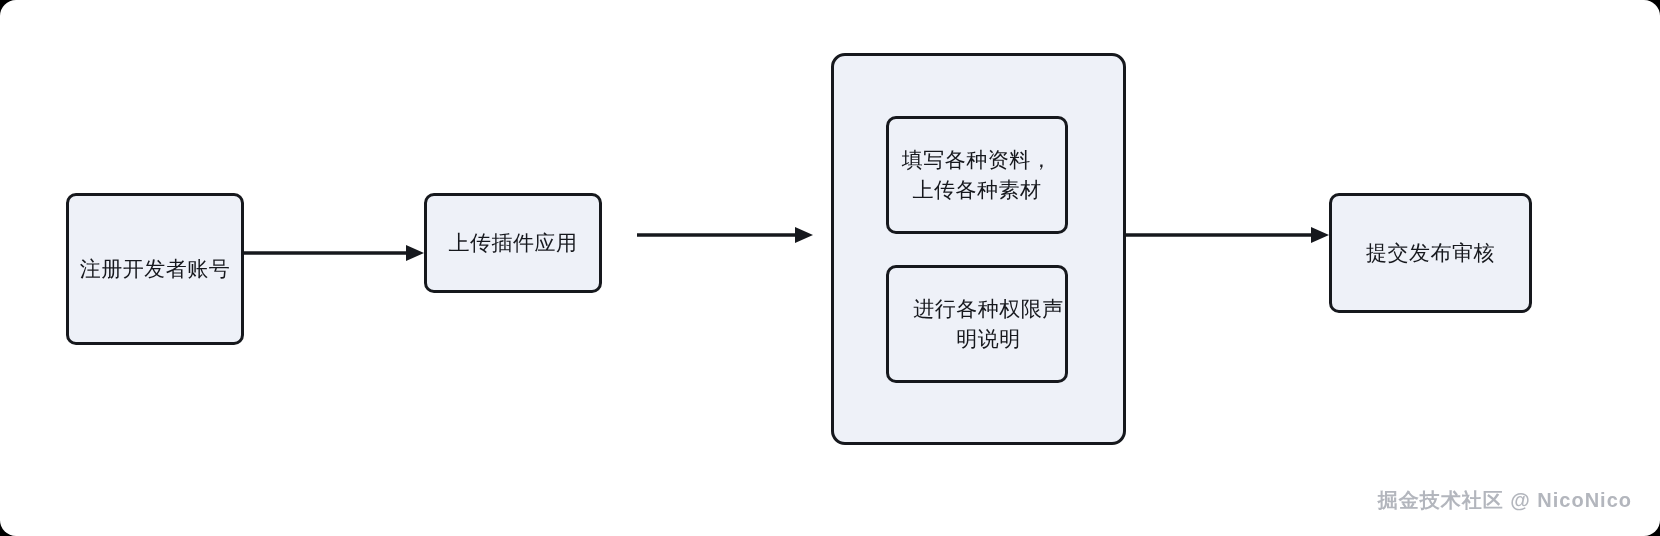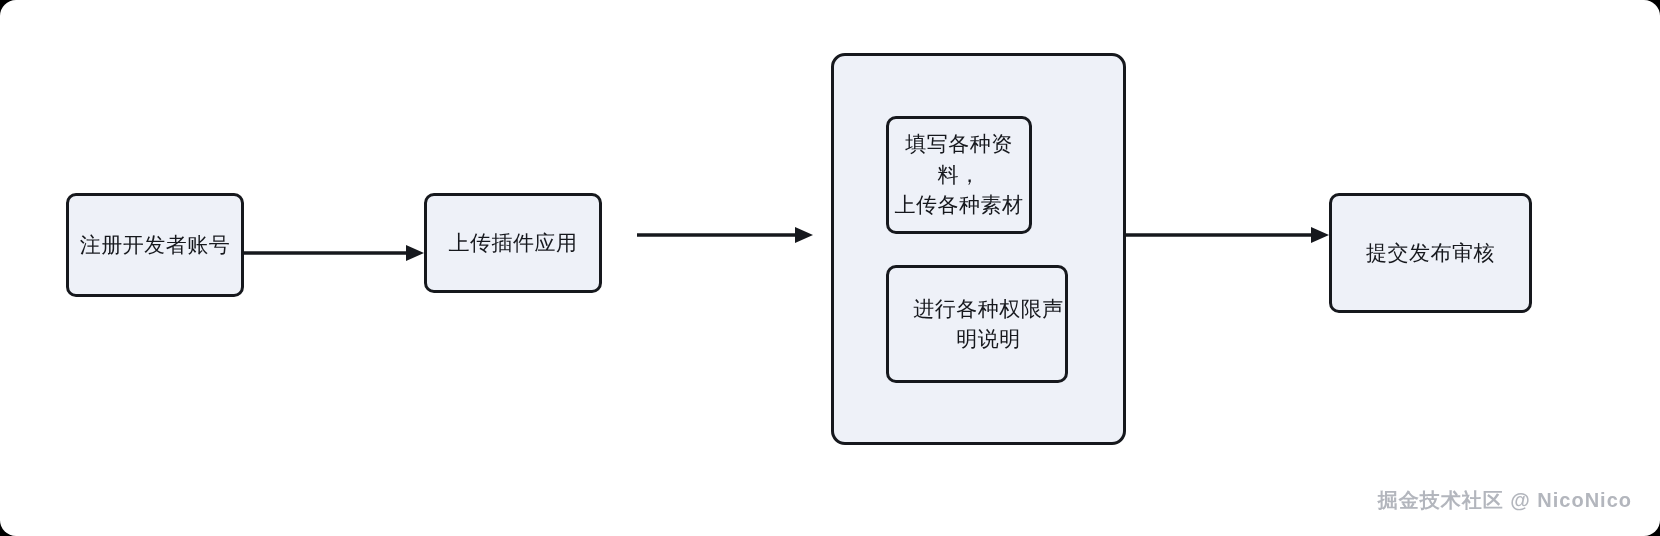--- a/index.html
+++ b/index.html
@@ -39,21 +39,21 @@
     line-height: 1.45;
     letter-spacing: 0.5px;
     white-space: pre-line;
   }
 
   
   #node-register {
     left: 66px;
     top: 193px;
     width: 178px;
-    height: 104px;
+    height: 152px;
     text-align: center;
   }
   
   #node-upload {
     left: 424px;
     top: 193px;
     width: 178px;
     height: 100px;
   }
   
@@ -72,21 +72,21 @@
     top: 53px;
     width: 295px;
     height: 392px;
     background: #eef1f8;
     border: 3px solid #16181d;
     border-radius: 14px;
   }
   #node-fill-info {
     left: 886px;
     top: 116px;
-    width: 146px;
+    width: 182px;
     height: 118px;
   }
   #node-permission {
     left: 886px;
     top: 265px;
     width: 182px;
     height: 118px;
     padding-left: 23px;
   }
 

